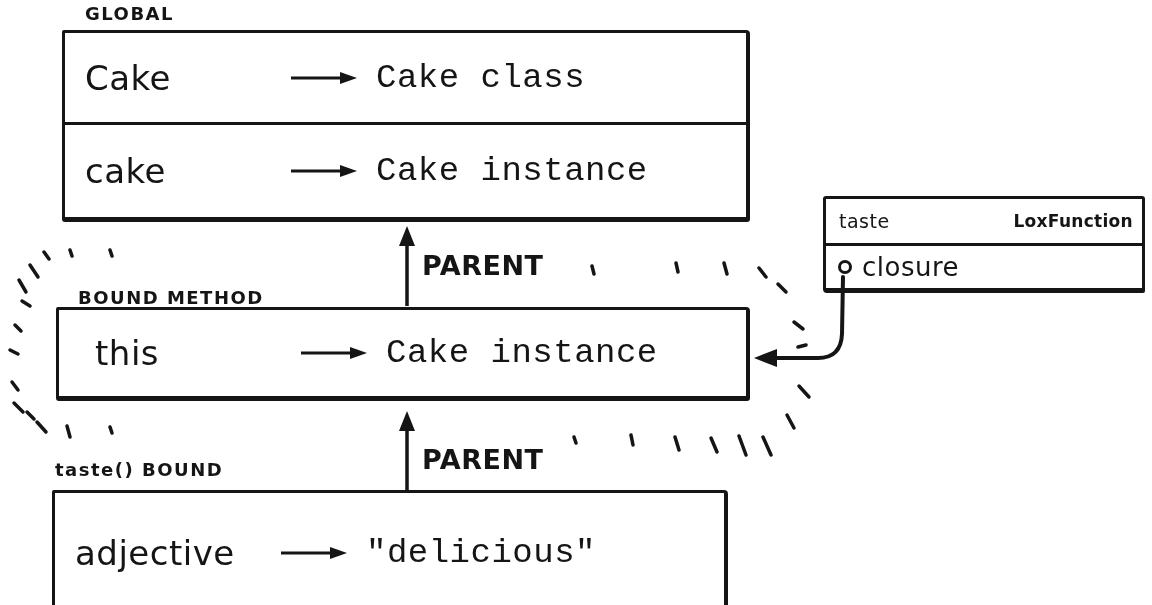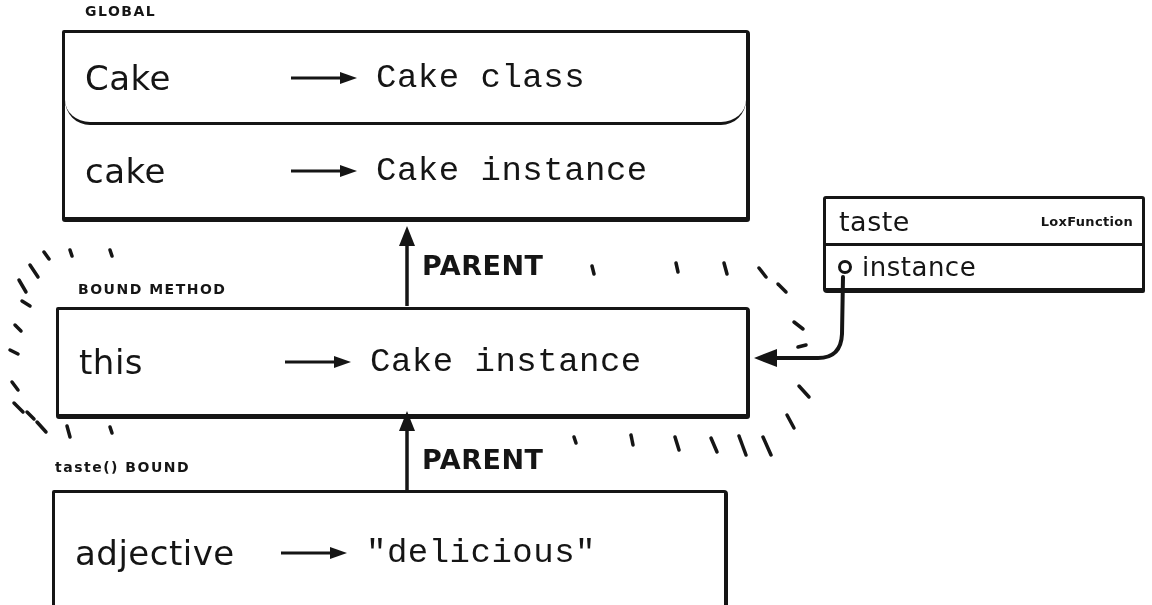--- a/index.html
+++ b/index.html
@@ -17,34 +17,34 @@
     position: absolute;
     background: #ffffff;
     border: 3px solid #151515;
     border-bottom-width: 5px;
     border-right-width: 4px;
     border-radius: 2px 4px 3px 3px;
     box-sizing: border-box;
   }
   .env-label {
     position: absolute;
-    font-size: 14px;
+    font-size: 18px;
     font-weight: bold;
     letter-spacing: 1.5px;
     white-space: nowrap;
     text-align: right;
   }
   .env-row {
     display: flex;
     align-items: center;
     padding-left: 20px;
     box-sizing: border-box;
     height: 100%;
   }
-  .env-row.half { height: 50%; border-radius: 25px; }
+  .env-row.half { height: 50%; }
   .env-row.divided { border-bottom: 3px solid #151515; }
   .var-name {
     width: 205px;
     font-size: 34px;
     letter-spacing: 0.5px;
     white-space: nowrap;
   }
   .arrow-icon { flex: 0 0 auto; margin-right: 18px; }
   .var-value {
     font-size: 34px;
@@ -72,22 +72,22 @@
   }
   .fn-header {
     height: 47px;
     display: flex;
     align-items: center;
     justify-content: space-between;
     padding: 0 9px 0 13px;
     border-bottom: 3px solid #151515;
     box-sizing: border-box;
   }
-  .fn-name { font-size: 27px; letter-spacing: 0.5px; }
-  .fn-type { font-size: 13px; font-weight: bold; letter-spacing: 0.3px; }
+  .fn-name { font-size: 19px; letter-spacing: 0.5px; }
+  .fn-type { font-size: 17px; font-weight: bold; letter-spacing: 0.3px; }
   .fn-field-row {
     display: flex;
     align-items: center;
     height: 42px;
     padding-left: 12px;
   }
   .port-icon {
     width: 8px; height: 8px;
     border: 3.5px solid #151515;
     border-radius: 50%;
@@ -120,22 +120,22 @@
     <div class="env-row half">
       <span class="var-name">cake</span>
       <svg class="arrow-icon" width="68" height="18" viewBox="0 0 68 18">
         <line x1="1" y1="9" x2="51" y2="9" stroke="#151515" stroke-width="3"></line>
         <polygon points="50,3 50,15 67,9" fill="#151515"></polygon>
       </svg>
       <span class="var-value">Cake instance</span>
     </div>
   </div>
 
-  <div class="env-label" style="left:78px; top:281px;">BOUND METHOD</div>
-  <div class="env" style="left:56px; top:307px; width:694px; height:112px;">
+  <div class="env-label" style="left:78px; top:287px;">BOUND METHOD</div>
+  <div class="env" style="left:56px; top:307px; width:694px; height:94px;padding-left:16px;">
     <div class="env-row">
       <span class="var-name">this</span>
       <svg class="arrow-icon" width="68" height="18" viewBox="0 0 68 18">
         <line x1="1" y1="9" x2="51" y2="9" stroke="#151515" stroke-width="3"></line>
         <polygon points="50,3 50,15 67,9" fill="#151515"></polygon>
       </svg>
       <span class="var-value">Cake instance</span>
     </div>
   </div>
 
@@ -151,21 +151,21 @@
     </div>
   </div>
 
   <div class="fn-box">
     <div class="fn-header">
       <span class="fn-name">taste</span>
       <span class="fn-type">LoxFunction</span>
     </div>
     <div class="fn-field-row">
       <span class="port-icon"></span>
-      <span class="fn-field">instance</span>
+      <span class="fn-field">closure</span>
     </div>
   </div>
 
   <div class="parent-label" style="left:422px; top:250px;">PARENT</div>
   <div class="parent-label" style="left:422px; top:444px;">PARENT</div>
 
   <svg class="overlay" width="1152" height="605" viewBox="0 0 1152 605">
 
     <g>
       <line x1="407" y1="306" x2="407" y2="242" stroke="#151515" stroke-width="3.5"></line>

